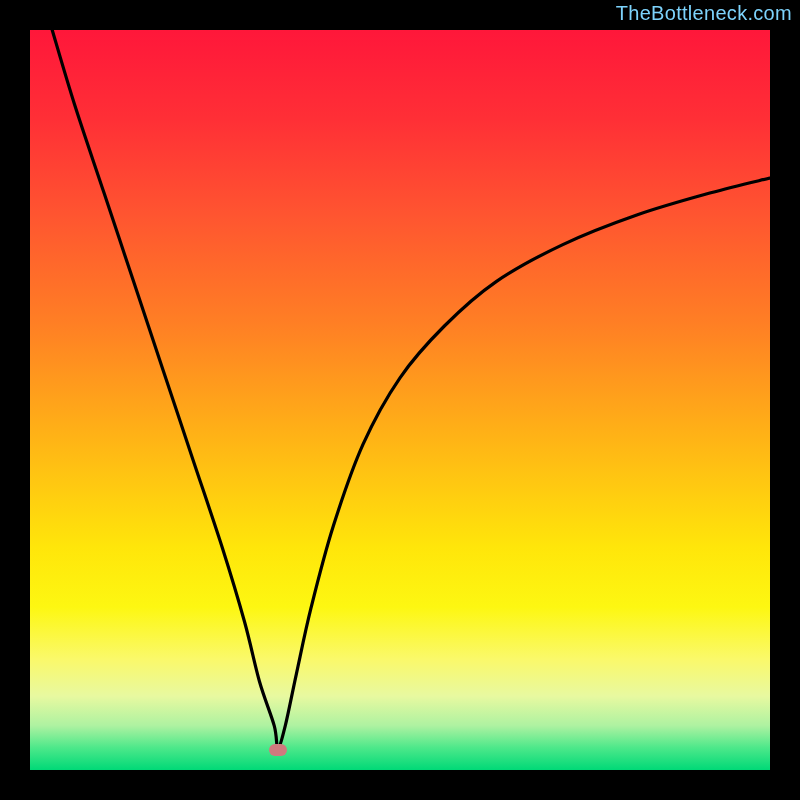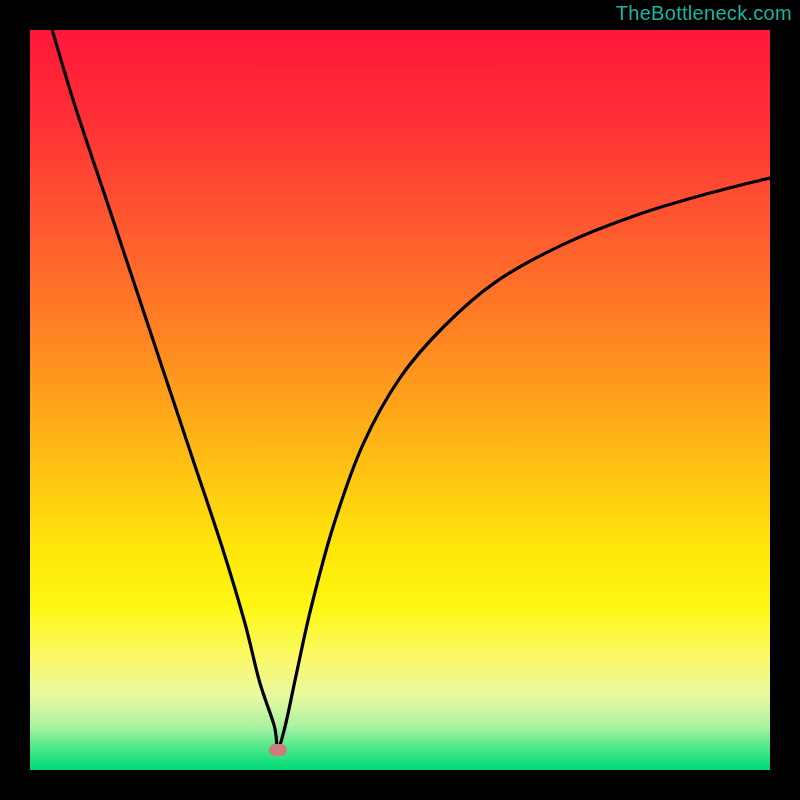--- a/index.html
+++ b/index.html
@@ -39,21 +39,21 @@
     position: absolute;
     top: 0;
     left: 0;
     width: 100%;
     height: 100%;
   }
   .watermark {
     position: absolute;
     top: 2px;
     right: 8px;
-    color: #14b8a6;
+    color: #7dd3fc;
     font-size: 20px;
     font-weight: 500;
     letter-spacing: 0.3px;
   }
   .marker {
     position: absolute;
     width: 18px;
     height: 12px;
     background: #cf7a7e;
     border-radius: 6px;

